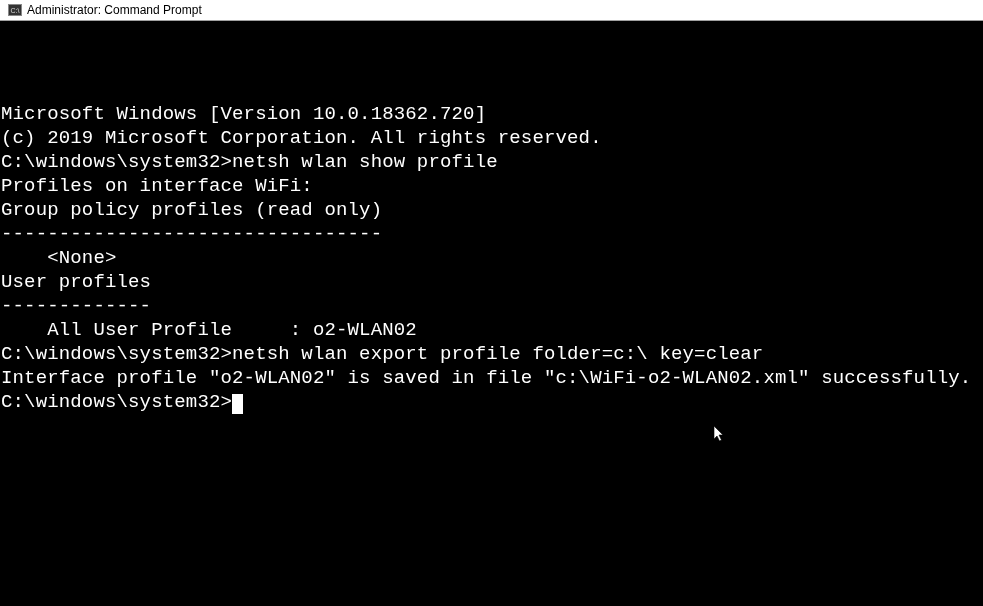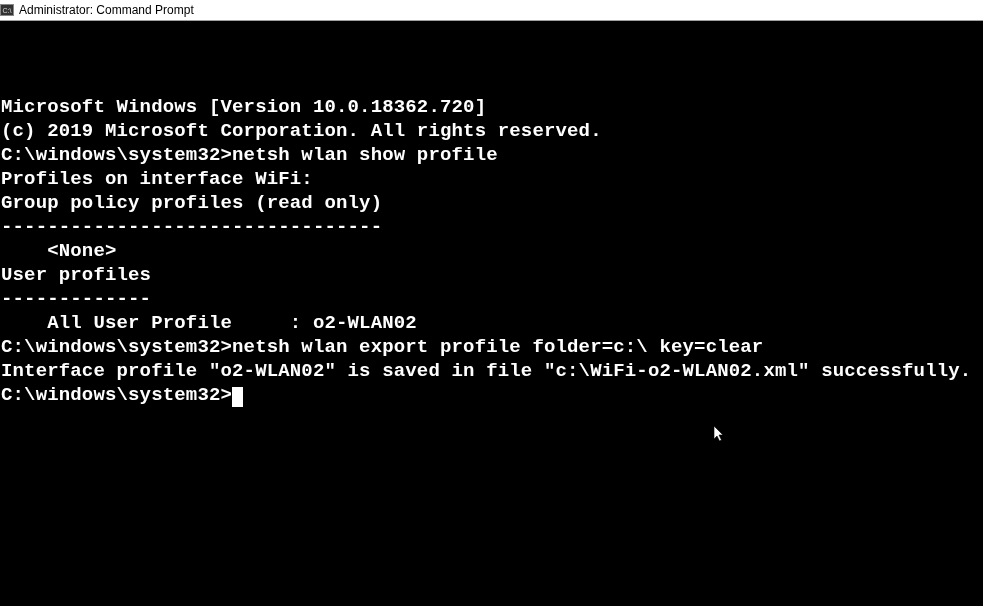--- a/index.html
+++ b/index.html
@@ -19,21 +19,21 @@
       display: flex;
       flex-direction: column;
       background: #000;
     }
     .titlebar {
       height: 21px;
       background: #fff;
       border-bottom: 1px solid #a0a0a0;
       display: flex;
       align-items: center;
-      padding: 0 0;
+      padding: 0 8px;
       gap: 5px;
     }
     .app-icon {
       width: 14px;
       height: 12px;
       background: #333;
       border: 1px solid #888;
       display: inline-flex;
       align-items: center;
       justify-content: center;
@@ -44,26 +44,26 @@
     }
     .title-text {
       font-family: "Segoe UI", Tahoma, sans-serif;
       font-size: 12px;
       color: #000;
     }
     .terminal {
       flex: 1;
       background: #000;
       color: #fff;
-      padding: 2px 1px;
+      padding: 9px 1px;
       font-size: 19px;
       line-height: 24px;
       white-space: pre;
       letter-spacing: 0.15px;
-      font-weight: 700;
+      font-weight: 400;
       position: relative;
     }
     .line {
       white-space: pre;
     }
     .cursor {
       display: inline-block;
       width: 11px;
       height: 20px;
       background: #fff;

